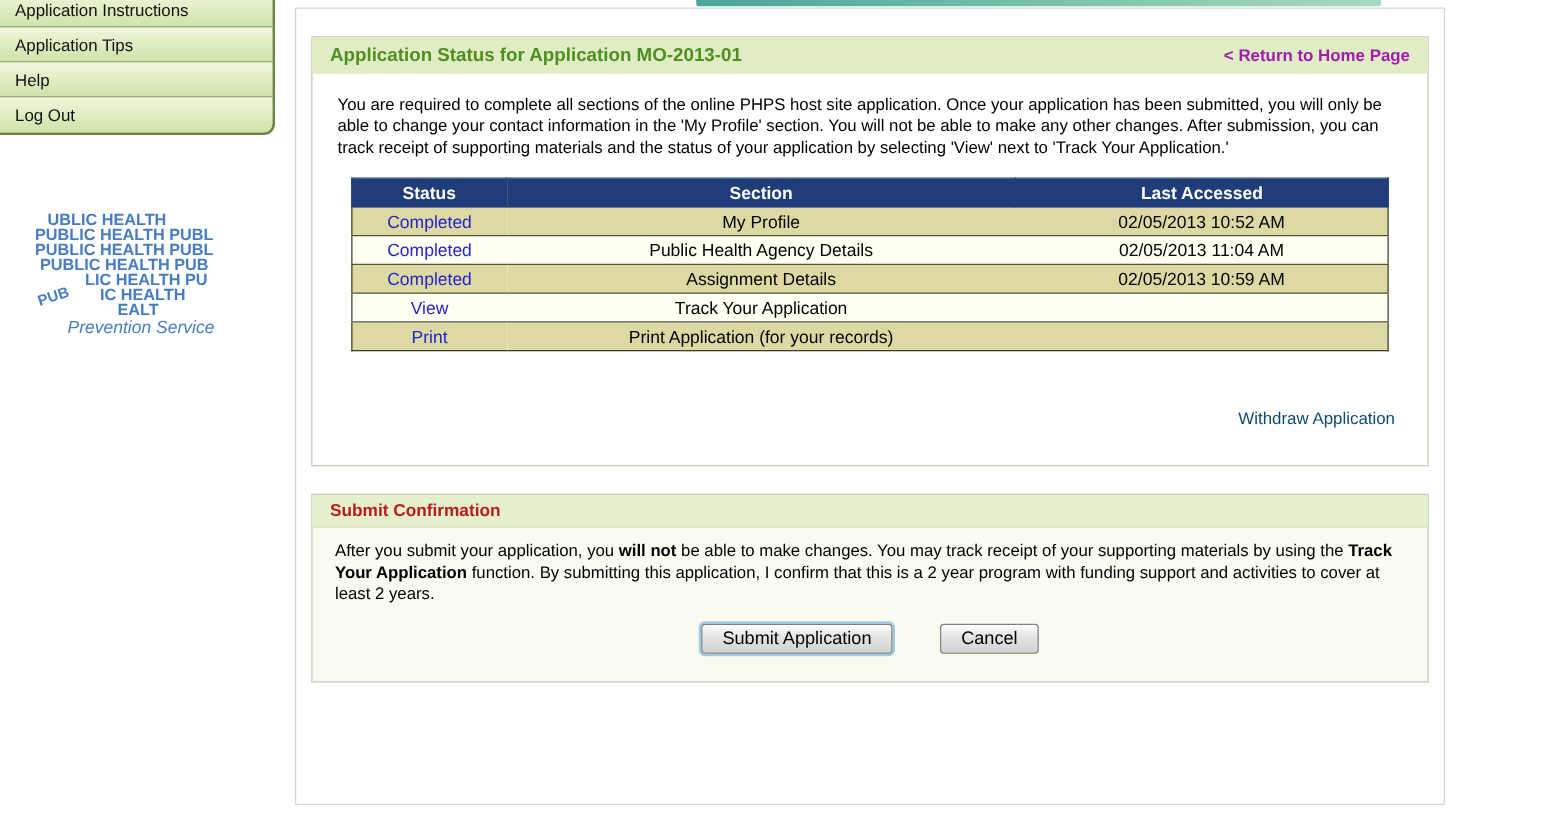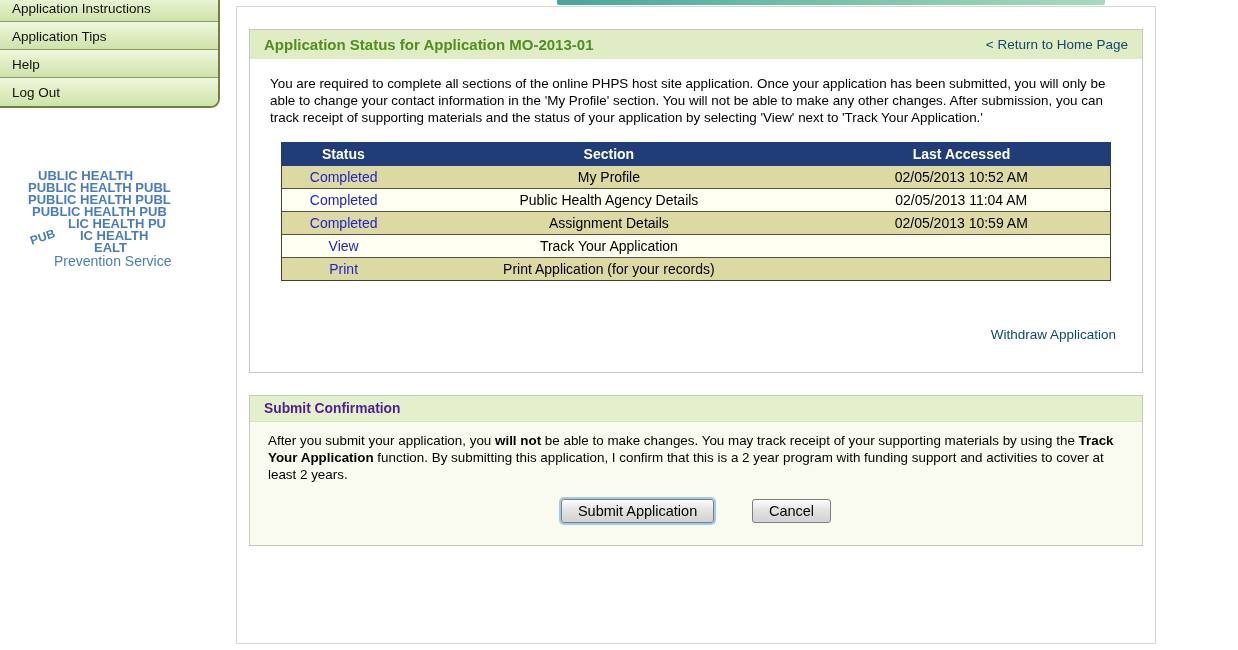--- a/index.html
+++ b/index.html
@@ -39,35 +39,35 @@
   .map { position:relative; }
   .map-line {
     display:block; font-weight:bold; font-size:13px; line-height:12px;
     color:#477bc2; white-space:nowrap; overflow:hidden;
   }
   .alaska {
     position:absolute; left:2px; top:60px; font-weight:bold; font-size:12px;
     color:#477bc2; transform:rotate(-18deg);
   }
   .logo-title { margin:8px 0 0 8px; font-size:15.5px; font-weight:bold; color:#1d55a8; }
-  .logo-subtitle { margin:-1px 0 0 26px; font-size:14px; color:#4a7cc0; }
+  .logo-subtitle { margin:-1px 0 0 26px; font-size:14px; font-style:italic; color:#4a7cc0; }
 
   
   .content {
     position:absolute; left:236px; top:6px; width:920px; height:638px;
     border:1px solid #d6dacc; background:#fff; padding:12px;
   }
 
   .panel1 { margin-top:10px; border:1px solid #c6cab8; background:#fff; }
   .panel-head {
     display:flex; justify-content:space-between; align-items:center;
     background:#e0edc4; padding:6px 14px;
   }
   .head-title { color:#4f8e1f; font-weight:bold; font-size:15px; }
-  .return-link { color:#0c4a6e; font-weight:normal; font-size:13.5px; text-decoration:none; cursor:pointer; }
+  .return-link { color:#a21caf; font-weight:bold; font-size:13.5px; text-decoration:none; cursor:pointer; }
 
   .panel-body { padding:16px 20px 30px; }
   .intro { margin:0; font-size:13.4px; line-height:17px; }
 
   table.status-table {
     width:97.5%; margin:16px auto 0; border-collapse:collapse;
     border:1px solid #3f3f2f; font-size:14px;
   }
   .status-table th {
     background:#203d7a; color:#fff; font-weight:bold;
@@ -85,21 +85,21 @@
   a.status-link { color:#2323cc; text-decoration:none; cursor:pointer; }
 
   .withdraw {
     margin:46px 6px 0 0; text-align:right;
     color:#0c4a6e; font-size:13.5px; cursor:pointer;
   }
 
   .panel2 { margin-top:22px; border:1px solid #c6cab8; background:#f9fbf0; }
   .panel2-head {
     background:#e4efcb; padding:5px 14px;
-    color:#4c1d95; font-weight:bold; font-size:13.8px;
+    color:#b91c1c; font-weight:bold; font-size:13.8px;
     border-bottom:1px solid #d7e3bb;
   }
   .panel2-body { padding:10px 18px 18px; font-size:13.4px; line-height:17px; }
   .btn-row { text-align:center; margin:16px 0 4px; }
   .btn {
     font-family:"Liberation Sans", sans-serif; font-size:14.5px; color:#000;
     padding:3px 16px; cursor:pointer; border-radius:3px;
     background:linear-gradient(#fdfdfd,#e3e3e3 45%,#d2d2d2);
     border:1px solid #7f7f7f;
     box-shadow:inset 0 1px 0 #ffffff;

